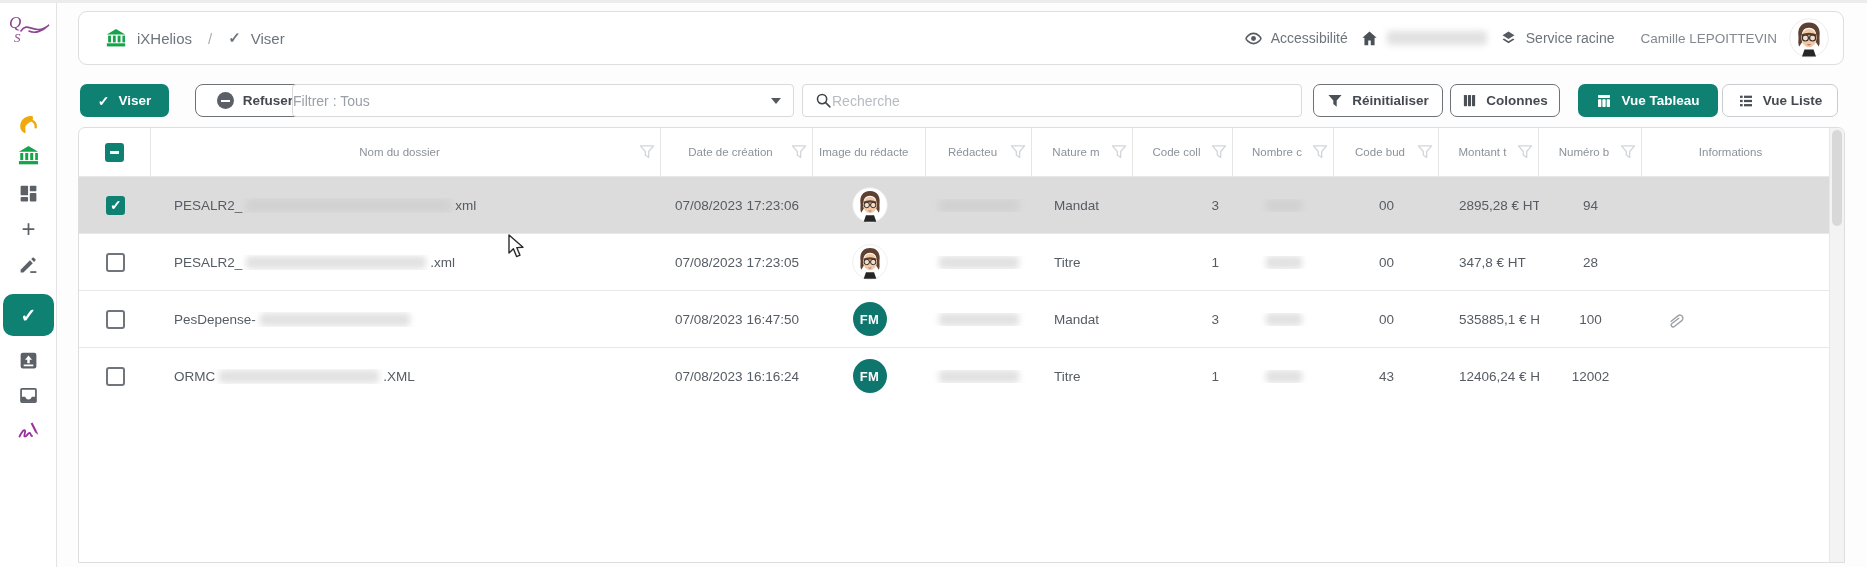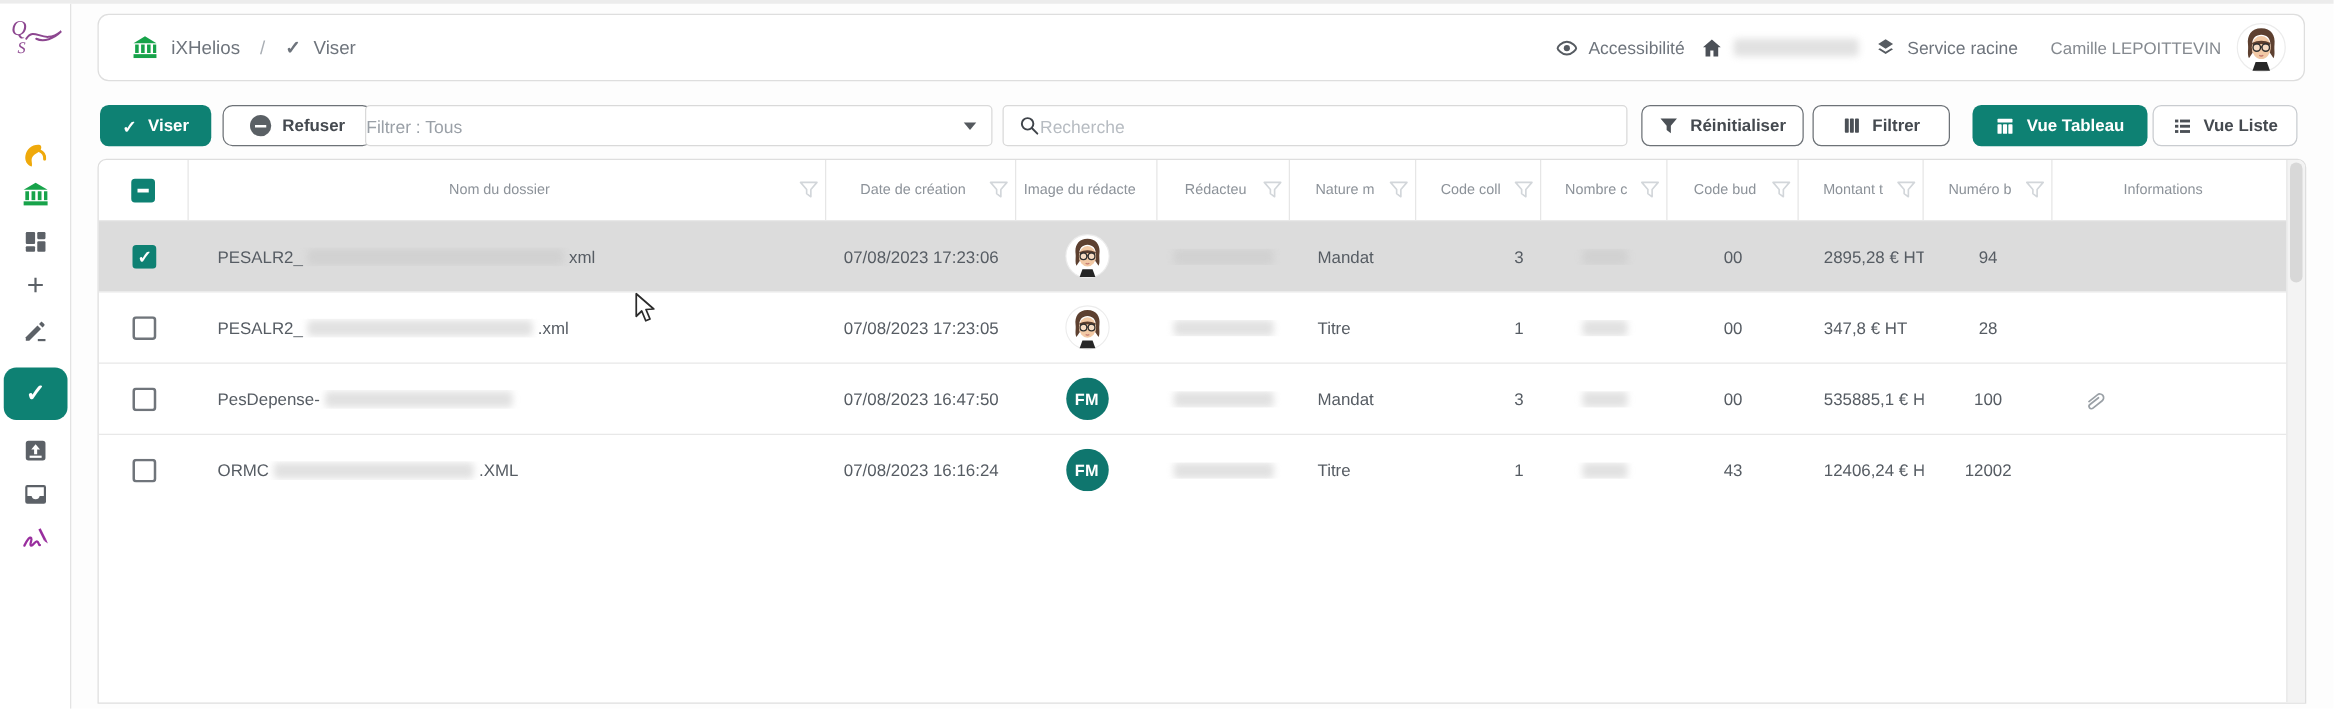--- a/index.html
+++ b/index.html
@@ -211,21 +211,21 @@
       <svg class="avatar-lg" viewBox="0 0 40 40">
           <use href="#woman"></use>
         </svg>
     </div>
   </div>
 
   <div class="btn btn-teal" style="left:80px;width:89px">
     <span class="check-glyph">✓</span>
     <span>Viser</span>
   </div>
-  <div class="btn" style="left:178px;width:120px;border-radius:8px">
+  <div class="btn" style="left:195px;width:120px;border-radius:8px">
     <span class="minus-circle"></span>
     <span>Refuser</span>
   </div>
   <div class="field filter-field">
     <span>Filtrer : Tous</span>
     <span class="caret"></span>
   </div>
   <div class="field search-field">
     <svg width="17" height="17" viewBox="0 0 24 24">
         <circle cx="10" cy="10" r="6.5" fill="none" stroke="#3f444a" stroke-width="2.2"></circle>
@@ -238,21 +238,21 @@
         <use href="#funnel-dark"></use>
       </svg>
     <span>Réinitialiser</span>
   </div>
   <div class="btn" style="left:1450px;width:110px">
     <svg width="15" height="15" viewBox="0 0 24 24" fill="#4b5056">
         <rect x="3" y="3" width="5" height="18" rx="1"></rect>
         <rect x="9.5" y="3" width="5" height="18" rx="1"></rect>
         <rect x="16" y="3" width="5" height="18" rx="1"></rect>
       </svg>
-    <span>Filtrer</span>
+    <span>Colonnes</span>
   </div>
   <div class="btn btn-teal" style="left:1578px;width:140px">
     <svg width="16" height="16" viewBox="0 0 24 24" fill="#fff">
         <rect x="3" y="3" width="18" height="4.5" rx="1"></rect>
         <rect x="3" y="9.5" width="5" height="11.5" rx="1"></rect>
         <rect x="9.5" y="9.5" width="5" height="11.5" rx="1"></rect>
         <rect x="16" y="9.5" width="5" height="11.5" rx="1"></rect>
       </svg>
     <span>Vue Tableau</span>
   </div>

